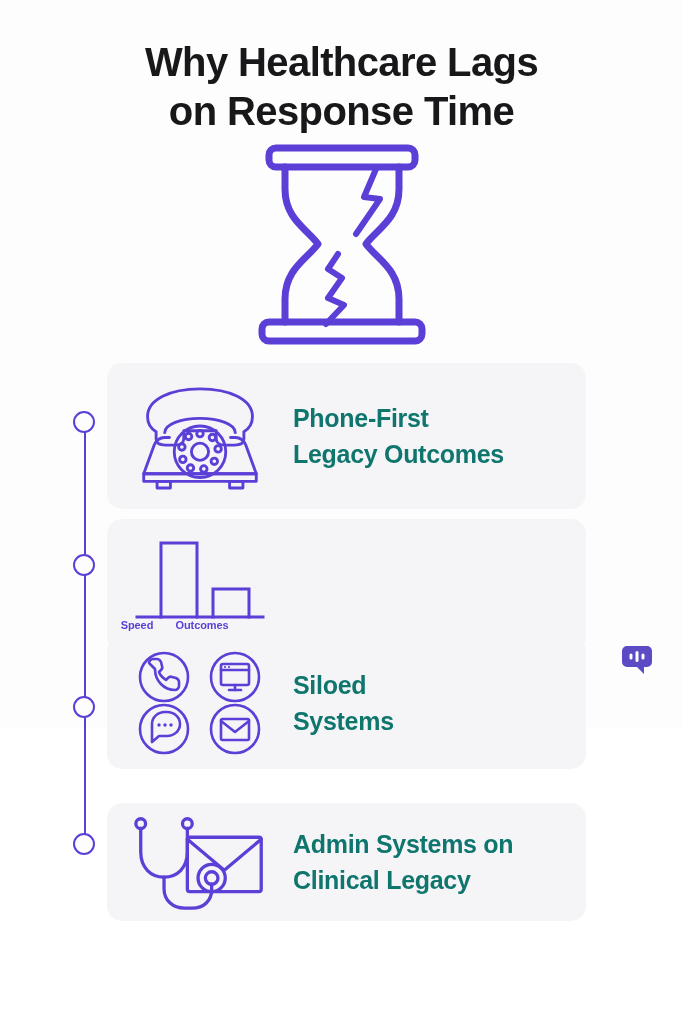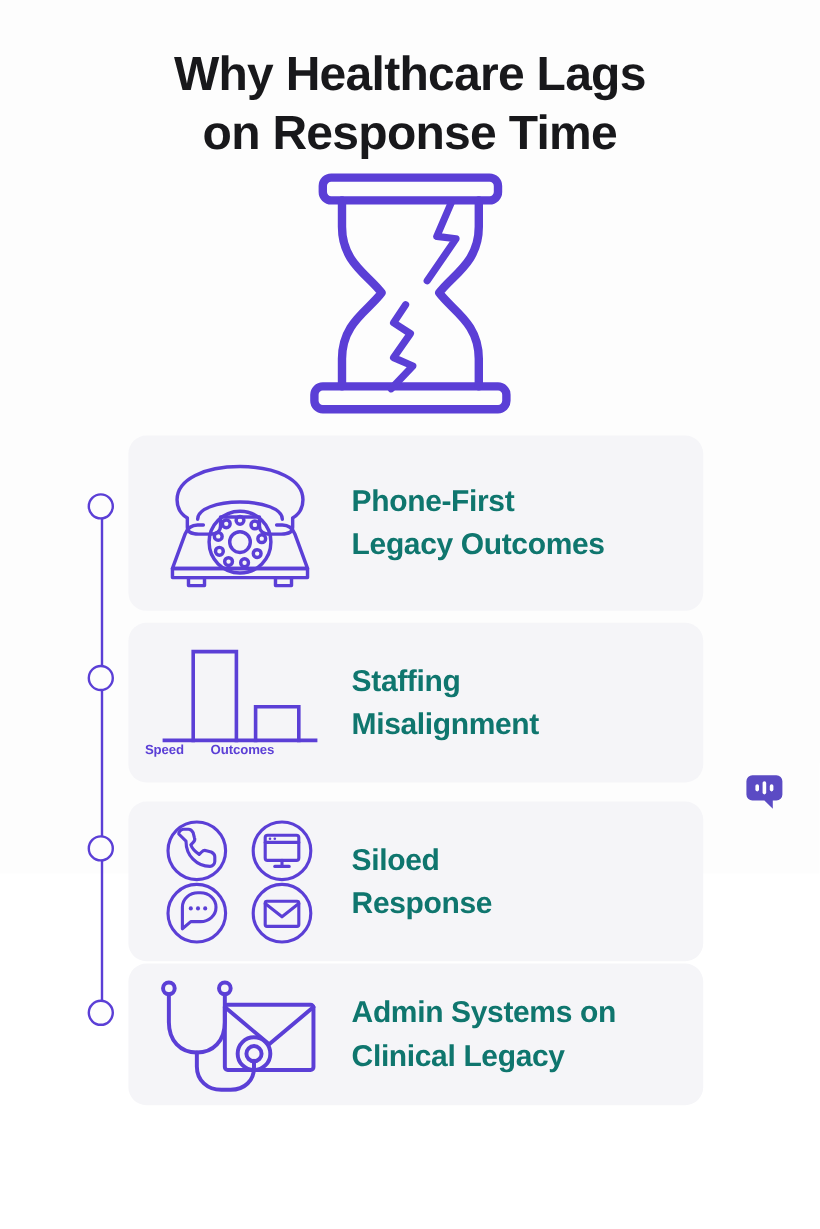--- a/index.html
+++ b/index.html
@@ -82,21 +82,21 @@
     position: absolute;
     left: 107px;
     width: 479px;
     background: #f5f5f8;
     border-radius: 15px;
     display: flex;
     align-items: center;
   }
   .card.c0 { top: 363px; height: 146px; }
   .card.c1 { top: 519px; height: 133px; }
-  .card.c2 { top: 668px; height: 133px; }
+  .card.c2 { top: 636px; height: 133px; }
   .card.c3 { top: 803px; height: 118px; }
 
   .card-icon {
     position: relative;
     flex: 0 0 auto;
     width: 186px;
     display: flex;
     align-items: flex-end;
     justify-content: center;
   }
@@ -220,24 +220,20 @@
 
         <path d="M26 84 V10 H62 V84"></path>
 
         <path d="M78 84 V56 H114 V84"></path>
       </svg>
       <div class="chart-labels">
         <span class="lbl-speed">Speed</span>
         <span class="lbl-outcomes">Outcomes</span>
       </div>
     </div>
-    <div class="card-text">
-      <span class="line">Staffing</span>
-      <span class="line">Misalignment</span>
-    </div>
   </div>
 
   <div class="card c2">
     <div class="card-icon">
       <svg viewBox="0 0 124 106" width="124" height="106" fill="none" stroke="#5b3fd6" stroke-width="2.6" stroke-linecap="round" stroke-linejoin="round">
 
         <g>
           <circle cx="26" cy="27" r="24"></circle>
           <path d="M17 19 c0 12 9 21 20 21 2 0 4 -2 4 -4 v-4 c0 -2 -1 -3 -3 -4 l-4 -1
                    c-2 -1 -3 0 -4 1 l-2 2 c-3 -2 -6 -5 -7 -8 l2 -2 c1 -1 2 -2 1 -4 l-1 -4
@@ -265,21 +261,21 @@
 
         <g>
           <circle cx="97" cy="79" r="24"></circle>
           <rect x="83" y="69" width="28" height="21" rx="1.5"></rect>
           <path d="M83 71 L97 82 L111 71"></path>
         </g>
       </svg>
     </div>
     <div class="card-text">
       <span class="line">Siloed</span>
-      <span class="line">Response</span>
+      <span class="line">Systems</span>
     </div>
   </div>
 
   <div class="card c3">
     <div class="card-icon">
       <svg viewBox="0 0 150 106" width="146" height="103" fill="none" stroke="#5b3fd6" stroke-width="3.4" stroke-linecap="round" stroke-linejoin="round">
 
         <rect x="62" y="27" width="76" height="56" rx="2.5"></rect>
         <path d="M62 29 L100 61 L138 29"></path>
 

